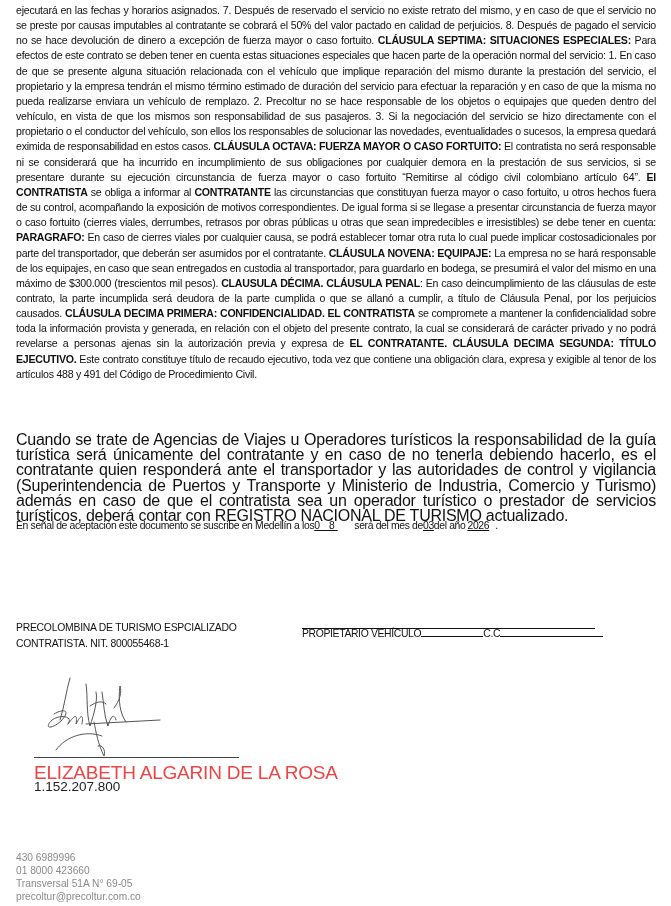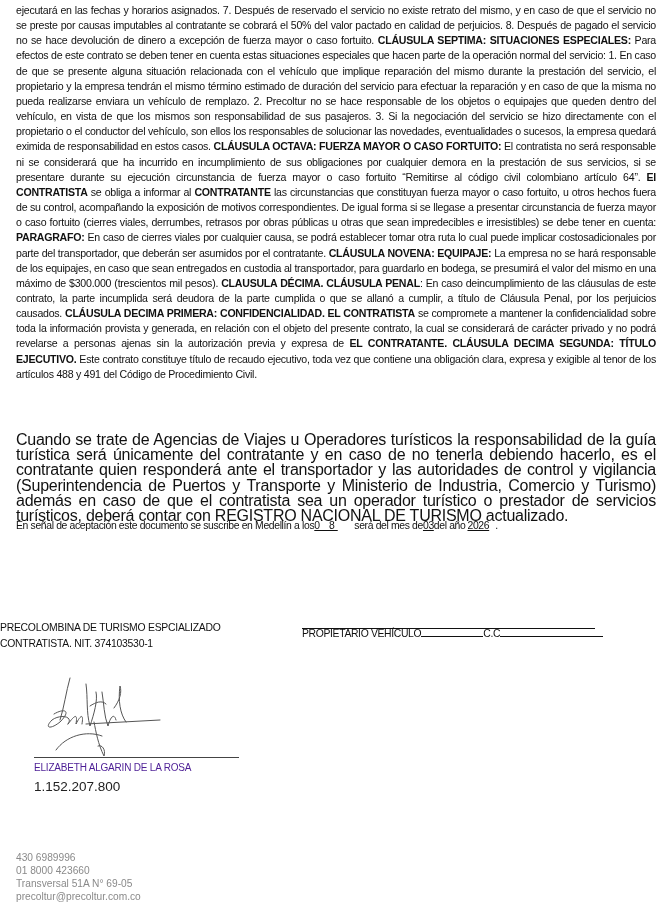--- a/index.html
+++ b/index.html
@@ -21,34 +21,34 @@
     font-size: 16px; line-height: 15.2px; text-align: justify;
     letter-spacing: -0.25px;
   }
   .acceptance {
     position: absolute; left: 16px; top: 520px;
     font-size: 10.4px; letter-spacing: -0.35px; white-space: nowrap;
   }
   .acceptance .u { text-decoration: underline; display: inline-block; }
   .acceptance .u.day { min-width: 40px; letter-spacing: 3px; }
   .left-sig {
-    position: absolute; left: 0; top: 620px;
+    position: absolute; left: 16px; top: 620px;
     font-size: 10.4px; line-height: 16px; letter-spacing: -0.25px; white-space: nowrap;
   }
   .right-line { position: absolute; left: 302px; top: 628px; width: 293px; border-top: 1px solid #111; }
   .owner-row {
     position: absolute; left: 302px; top: 626px;
     font-size: 10.4px; letter-spacing: -0.35px; white-space: nowrap;
   }
   .blank { display: inline-block; border-bottom: 1px solid #111; vertical-align: baseline; height: 10px; }
   .signature { position: absolute; left: 30px; top: 670px; width: 140px; height: 95px; }
   .sig-line { position: absolute; left: 34px; top: 757px; width: 205px; border-top: 1px solid #444; }
   .signer-name {
     position: absolute; left: 34px; top: 762px; font-family: "Liberation Sans", sans-serif;
-    font-size: 10px; color: #4c1d95; letter-spacing: -0.2px; white-space: nowrap;
+    font-size: 19px; color: #ef4444; letter-spacing: -0.2px; white-space: nowrap;
   }
   .signer-id {
     position: absolute; left: 34px; top: 779px; font-family: "Liberation Sans", sans-serif;
     font-size: 13.5px; color: #222; white-space: nowrap; text-align: right;
   }
   .footer {
     position: absolute; left: 16px; top: 851px; font-family: "Liberation Sans", sans-serif;
     font-size: 10.2px; line-height: 13px; color: #8a8a8a;
   }
 </style>
@@ -60,21 +60,21 @@
   <div class="body-text" id="clauses"><span>ejecutará en las fechas y horarios asignados.  7. Después de reservado el servicio no existe retrato del mismo, y en caso de que el servicio no se preste por causas imputables al contratante se cobrará el 50% del valor pactado en calidad de perjuicios. 8. Después  de pagado el servicio no se hace devolución de dinero a excepción de fuerza mayor o caso fortuito. </span><b>CLÁUSULA SEPTIMA: SITUACIONES ESPECIALES:</b><span> Para efectos de este contrato se deben tener en cuenta estas situaciones especiales que hacen parte de la operación normal del servicio: 1. En caso de que se presente alguna situación relacionada con el vehículo que implique reparación del  mismo durante la prestación del servicio, el propietario y la empresa tendrán el mismo término estimado de duración del servicio para efectuar la reparación y en caso de que la misma no pueda realizarse enviara un vehículo de remplazo. 2. Precoltur no se hace responsable de los objetos o equipajes que queden dentro del vehículo, en vista de que los mismos son responsabilidad de sus pasajeros. 3. Si la negociación del servicio se hizo directamente con el propietario o el conductor del vehículo, son ellos los responsables de solucionar las novedades, eventualidades o sucesos, la empresa quedará eximida de responsabilidad en estos casos. </span><b>CLÁUSULA OCTAVA: FUERZA MAYOR O CASO FORTUITO:</b><span> El contratista no será responsable ni se considerará que ha incurrido en incumplimiento de sus obligaciones por cualquier demora en la prestación de sus servicios, si se presentare durante su ejecución circunstancia de fuerza mayor o caso fortuito “Remitirse  al código civil colombiano artículo 64”. </span><b>El CONTRATISTA</b><span> se obliga a informar al </span><b>CONTRATANTE</b><span> las circunstancias que constituyan fuerza mayor o caso fortuito, u otros hechos fuera de su control, acompañando la exposición de motivos correspondientes. De igual forma si se llegase a presentar circunstancia de fuerza mayor o caso fortuito (cierres viales, derrumbes, retrasos por obras públicas u otras que sean impredecibles e irresistibles) se debe tener en cuenta: </span><b>PARAGRAFO:</b><span> En caso de cierres viales por cualquier causa, se podrá establecer tomar otra ruta lo cual puede implicar costosadicionales por parte del transportador, que deberán ser asumidos por el contratante. </span><b>CLÁUSULA NOVENA: EQUIPAJE:</b><span> La empresa no se hará responsable de los equipajes, en caso que sean entregados en custodia al transportador, para guardarlo en bodega, se presumirá el valor del mismo en una máximo de $300.000 (trescientos mil pesos). </span><b>CLAUSULA DÉCIMA. CLÁUSULA PENAL</b><span>: En caso deincumplimiento de las cláusulas de este contrato, la parte incumplida será deudora de la parte cumplida o que se allanó a cumplir, a título de Cláusula Penal, por los perjuicios causados. </span><b>CLÁUSULA DECIMA PRIMERA: CONFIDENCIALIDAD. EL CONTRATISTA</b><span> se compromete a mantener la confidencialidad sobre toda la información provista y generada, en relación con el objeto del presente contrato, la cual se considerará de carácter privado y no podrá revelarse a personas ajenas sin la autorización previa y expresa de </span><b>EL CONTRATANTE. CLÁUSULA DECIMA SEGUNDA: TÍTULO EJECUTIVO.</b><span> Este contrato constituye título de recaudo ejecutivo, toda vez que contiene una obligación clara, expresa y exigible al tenor de los artículos 488 y 491 del Código de Procedimiento Civil.</span></div>
 
   <div class="para2">Cuando se trate de Agencias de Viajes u Operadores turísticos la responsabilidad de la guía turística será únicamente del contratante y en caso de no tenerla debiendo hacerlo, es el contratante quien responderá ante el transportador y las autoridades de control y vigilancia (Superintendencia de Puertos y Transporte y Ministerio de Industria, Comercio y Turismo) además en caso de que el contratista sea un operador turístico o prestador de servicios turísticos, deberá contar con REGISTRO NACIONAL DE TURISMO actualizado.</div>
 
   <div class="acceptance">
     <span>En señal de aceptación este documento se suscribe en Medellín a los</span><span class="u day">0 8</span><span>será del mes de</span><span class="u">03</span><span>del año</span><span class="u" style="margin-left:2px;padding-right:6px;">2026</span><span>.</span>
   </div>
 
   <div class="left-sig">
     <div>PRECOLOMBINA  DE  TURISMO  ESPCIALIZADO</div>
-    <div>CONTRATISTA. NIT. 374103530-1</div>
+    <div>CONTRATISTA. NIT. 800055468-1</div>
   </div>
 
   <div class="right-line"></div>
   <div class="owner-row">
     <span>PROPIETARIO VEHÍCULO</span><span class="blank" style="width:62px;"></span><span>C.C</span><span class="blank" style="width:103px;"></span>
   </div>
 
   <svg class="signature" viewBox="0 0 140 95">
     <g fill="none" stroke="#555" stroke-width="1" stroke-linecap="round">
       <path d="M40 8 C 36 22, 34 38, 30 50"></path>

